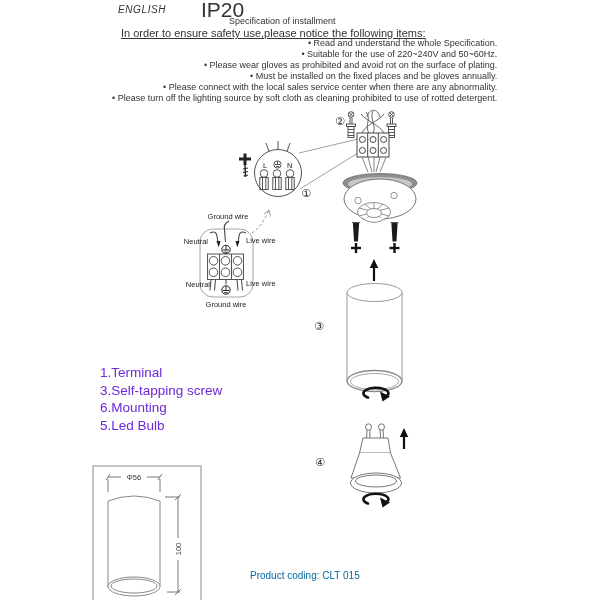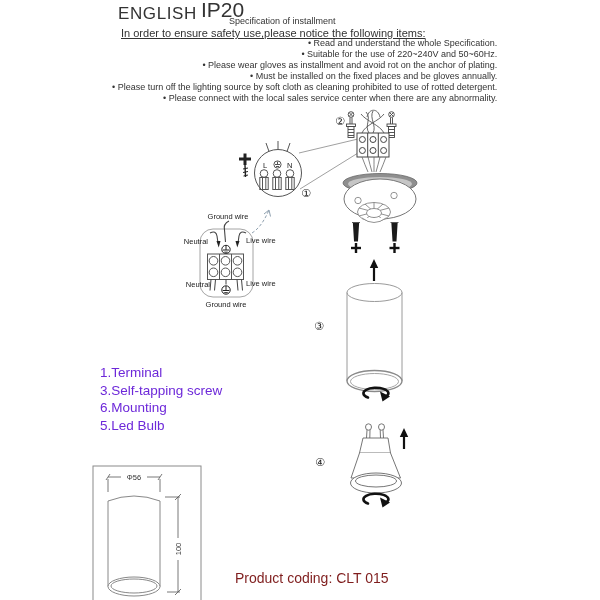--- a/index.html
+++ b/index.html
@@ -1,46 +1,46 @@
 <!DOCTYPE html>
 <html><head>
 <meta charset="utf-8">
 <style>
   html,body{margin:0;padding:0;}
   body{width:600px;height:600px;background:#ffffff;position:relative;overflow:hidden;
        font-family:"Liberation Sans", sans-serif;color:#222;}
   .abs{position:absolute;white-space:nowrap;}
-  .h-lang{left:118px;top:4px;font-size:17px;letter-spacing:.6px;color:#333;}
+  .h-lang{left:118px;top:4px;font-size:10px;letter-spacing:.6px;color:#333;font-style:italic;}
   .h-ip{left:201px;top:-2px;font-size:21px;color:#333;}
   .h-sub{left:229px;top:16px;font-size:9px;color:#333;}
   .h-intro{left:121px;top:27px;font-size:11px;color:#333;text-decoration:underline;}
   .bullets{left:112px;top:38px;font-size:9px;color:#333;line-height:11px;}
   .bullets div{white-space:nowrap;text-align:right;}
   .parts{left:100px;top:364px;font-size:13.5px;color:#6d28d9;line-height:17.5px;}
-  .coding{left:235px;top:570px;font-size:14px;color:#7f1d1d;}
+  .coding{left:250px;top:570px;font-size:10px;color:#0369a1;}
   svg{position:absolute;left:0;top:0;}
   svg text{font-family:"Liberation Sans", sans-serif;fill:#333;}
   .circnum{font-family:"DejaVu Sans", sans-serif;font-size:11px;fill:#222;}
   .wlabel{font-size:7.5px;fill:#222;}
   .dimtxt{font-size:7.5px;fill:#333;}
 </style>
 </head>
 <body>
 
 <div class="abs h-lang">ENGLISH</div>
 <div class="abs h-ip">IP20</div>
 <div class="abs h-sub">Specification of installment</div>
 <div class="abs h-intro">In order to ensure safety use,please notice the following items:</div>
 <div class="abs bullets">
   <div>• Read and understand the whole Specification.</div>
   <div>• Suitable for the use of 220~240V and 50~60Hz.</div>
-  <div>• Please wear gloves as installment and avoid rot on the anchor of plating.</div>
+  <div>• Please wear gloves as prohibited and avoid rot on the surface of plating.</div>
   <div>• Must be installed on the fixed places and be gloves annually.</div>
+  <div>• Please connect with the local sales service center when there are any abnormality.</div>
   <div>• Please turn off the lighting source by soft cloth as cleaning prohibited to use of rotted detergent.</div>
-  <div>• Please connect with the local sales service center when there are any abnormality.</div>
 </div>
 
 <div class="abs parts">
   <div>1.Terminal</div>
   <div>3.Self-tapping screw</div>
   <div>6.Mounting</div>
   <div>5.Led Bulb</div>
 </div>
 
 <div class="abs coding">Product coding: CLT 015</div>

